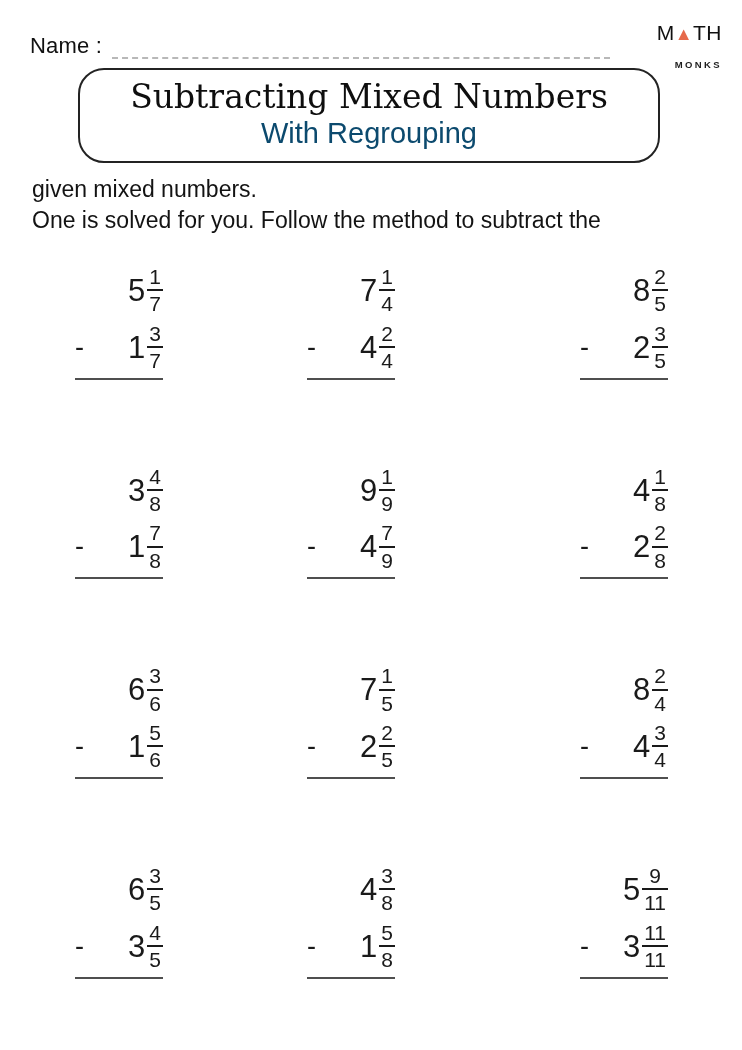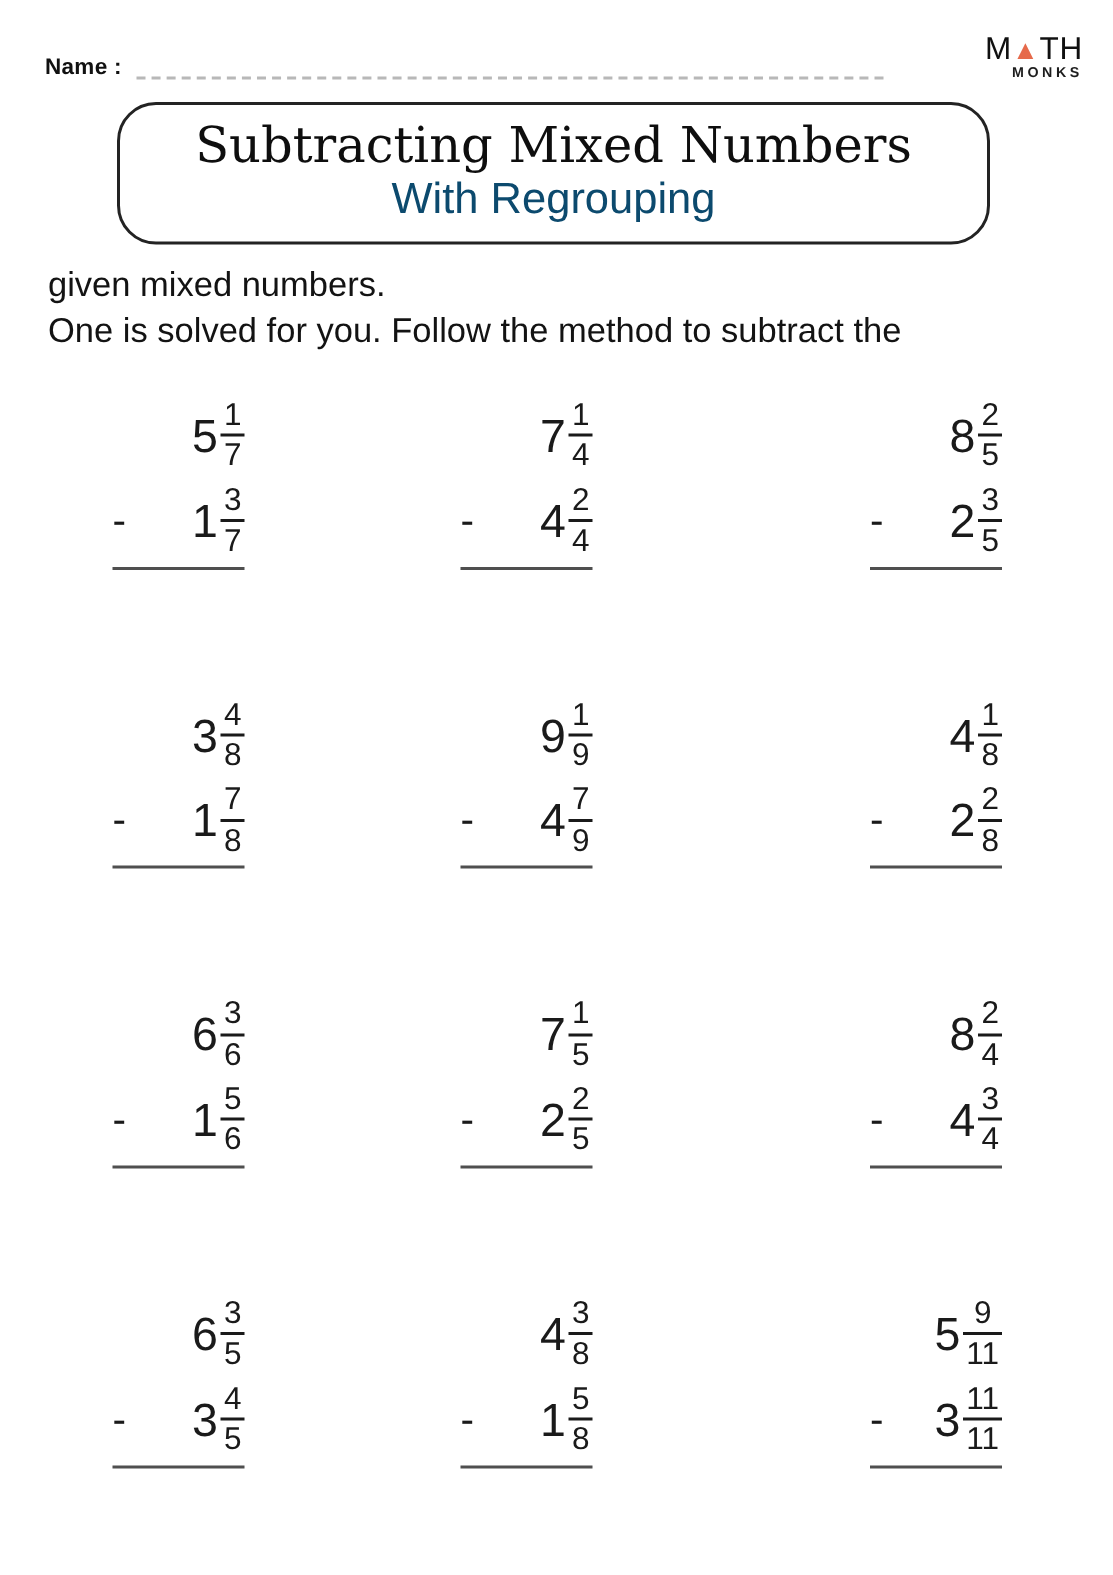--- a/index.html
+++ b/index.html
@@ -2,27 +2,27 @@
 <html><head>
 <meta charset="utf-8">
 <style>
   * { margin:0; padding:0; box-sizing:border-box; }
   html,body { background:#ffffff; }
   body { font-family:"Liberation Sans", sans-serif; color:#151515; }
   .page { position:relative; width:742px; height:1050px; background:#ffffff; overflow:hidden; }
 
   
   .name-row { position:absolute; left:30px; top:33px; display:flex; align-items:flex-end; gap:10px; }
-  .name-label { font-size:15px; font-weight:700; color:#111; letter-spacing:0.2px; }
+  .name-label { font-size:22px; font-weight:400; color:#111; letter-spacing:0.2px; }
   .name-line { width:498px; height:20px; border-bottom:2px dashed #b8b8b8; }
 
   .logo { position:absolute; right:20px; top:22px; text-align:right; line-height:1; }
   .logo-top { font-size:21px; font-weight:400; color:#101010; letter-spacing:0.5px;text-align:right; }
   .logo-top .tri { color:#e66a4b; font-size:18px; }
-  .logo-bottom { font-size:9.5px; font-weight:700; letter-spacing:2.4px; color:#1d1d1d; margin-top:1px; }
+  .logo-bottom { font-size:9.5px; font-weight:700; letter-spacing:2.4px; color:#1d1d1d; margin-top:17px; }
 
   
   .title-box { position:absolute; left:78px; top:68px; width:582px; border:2px solid #232323;
                border-radius:26px; text-align:center; padding:9px 6px 12px; background:#fff; }
   .title-main { font-family:"DejaVu Serif", serif; font-weight:400; font-size:33px; color:#0e0e0e; line-height:1.1; }
   .title-sub { font-size:29px; color:#0c4a6e; margin-top:3px; line-height:1.05; }
 
   
   .instructions { position:absolute; left:32px; top:174px; width:690px; font-size:23px; line-height:1.33; color:#131313; }
 

